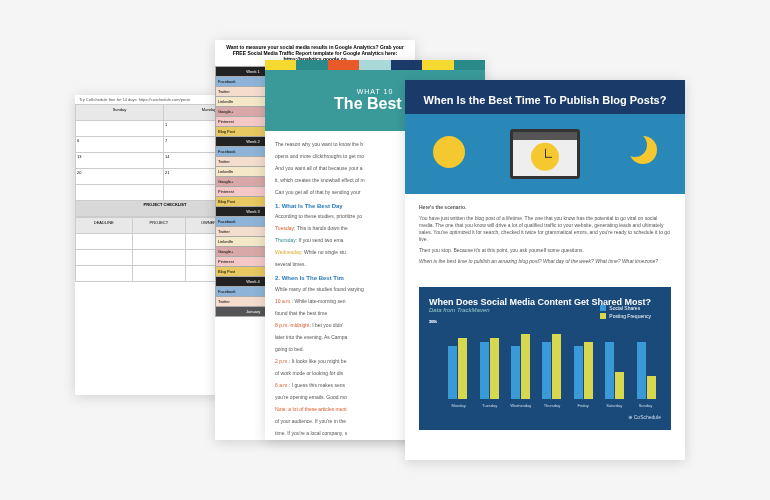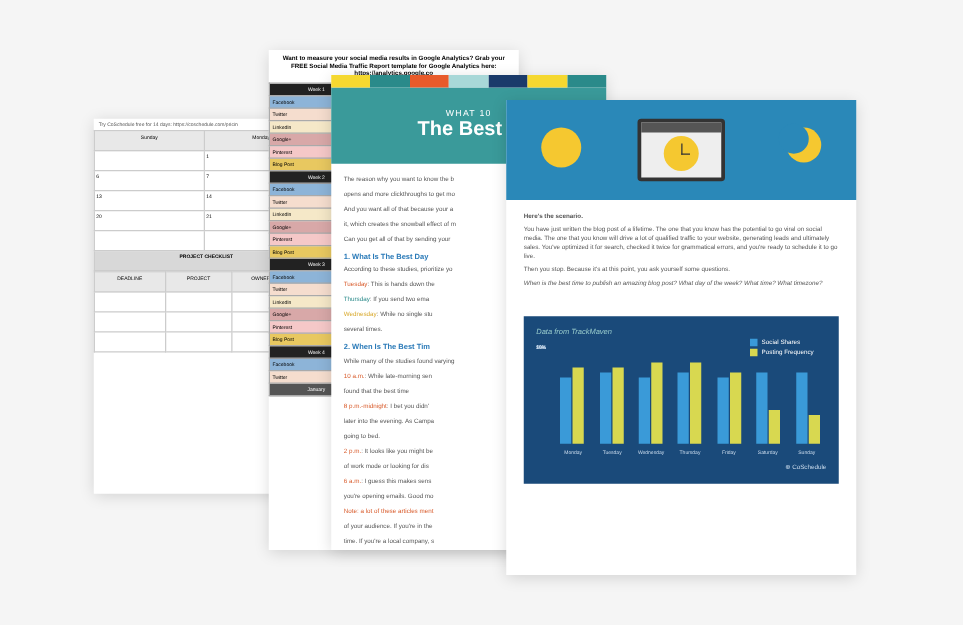--- a/index.html
+++ b/index.html
@@ -312,20 +312,21 @@
     <p>of work mode or looking for dis</p>
     <p><span class="hl1">6 a.m.</span><span>: I guess this makes sens</span></p>
     <p>you're opening emails. Good mo</p>
     <p style="color:#d85a2a"><span>Note: a lot of these articles ment</span></p>
     <p>of your audience. If you're in the</p>
     <p>time. If you're a local company, s</p>
   </div>
 </div>
 
 <div class="doc doc4">
+  <div class="navyhdr">When Is the Best Time To Publish Blog Posts?</div>
   <div class="bluemid">
     <div class="sun"></div>
     <div class="monitor">
       <div class="bar"></div>
       <div class="clock"></div>
     </div>
     <div class="moon"></div>
   </div>
   <div class="body">
     <div class="scen">Here's the scenario.</div>
@@ -338,20 +339,21 @@
       <div class="legend">
         <div>
             <span class="sw" style="background:#3a9ad8"></span>
             <span>Social Shares</span>
           </div>
         <div>
             <span class="sw" style="background:#d8d850"></span>
             <span>Posting Frequency</span>
           </div>
       </div>
+      <div class="title">When Does Social Media Content Get Shared Most?</div>
       <div class="subtitle">Data from TrackMaven</div>
       <div class="chart" id="chart">
         <div class="yaxis">
           <div style="top:0">20%</div>
           <div style="top:25%">15%</div>
           <div style="top:50%">10%</div>
           <div style="top:75%">5%</div>
         </div>
       <div class="daycol">
             <div class="bar1" style="height: 53.2px;"></div>

